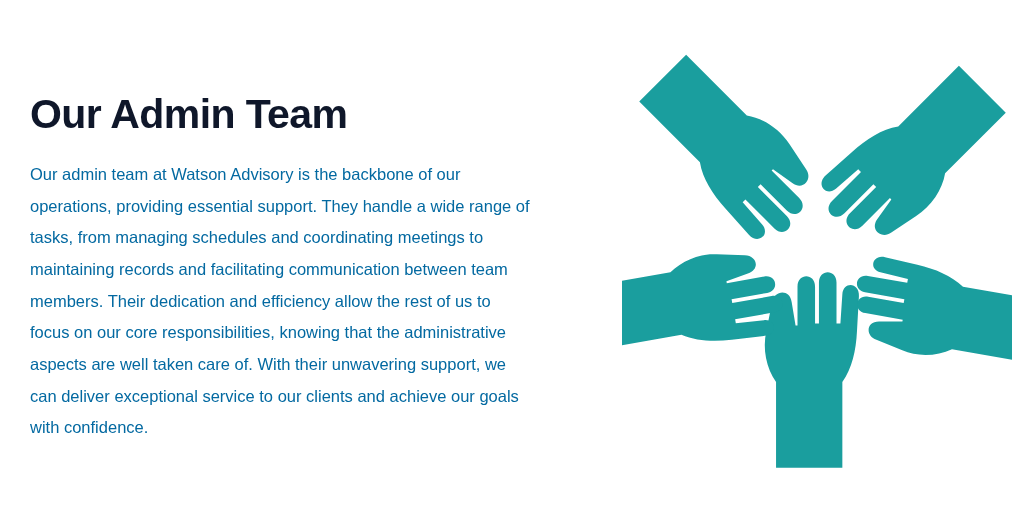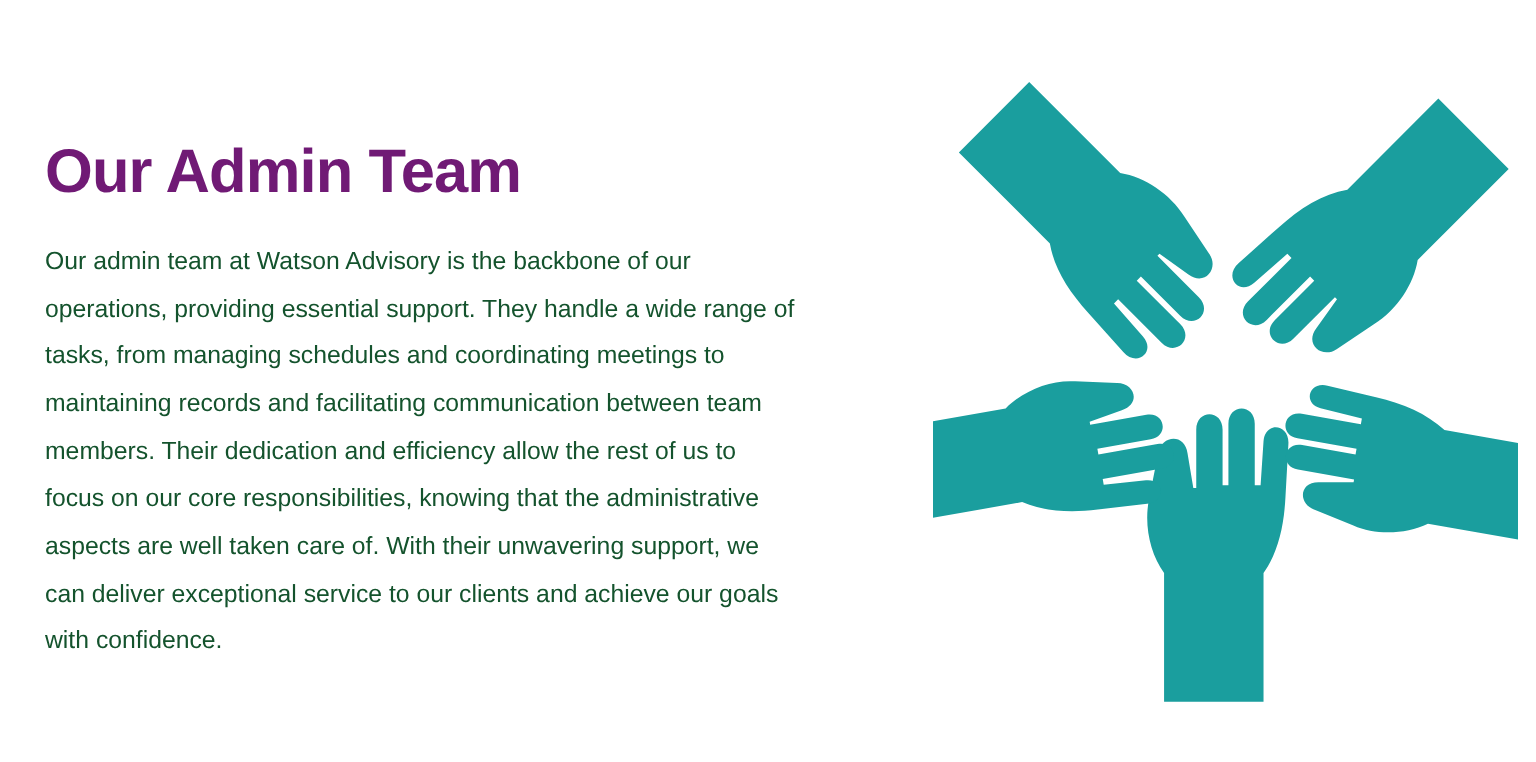--- a/index.html
+++ b/index.html
@@ -21,29 +21,29 @@
     display: flex;
     align-items: flex-start;
   }
   .text-col {
     width: 560px;
     padding: 92px 0 0 30px;
   }
   .title {
     font-size: 41px;
     font-weight: bold;
-    color: #701a75;
+    color: #0f172a;
     letter-spacing: -0.6px;
     margin: 0 0 22px 0;
     line-height: 1.1;
   }
   .body-copy {
     font-size: 16.5px;
     line-height: 1.92;
-    color: #14532d;
+    color: #0369a1;
     margin: 0;
     max-width: 500px;
   }
   .art-col {
     position: relative;
     flex: 1;
     height: 508px;
   }
   .hands-wrap {
     position: absolute;

